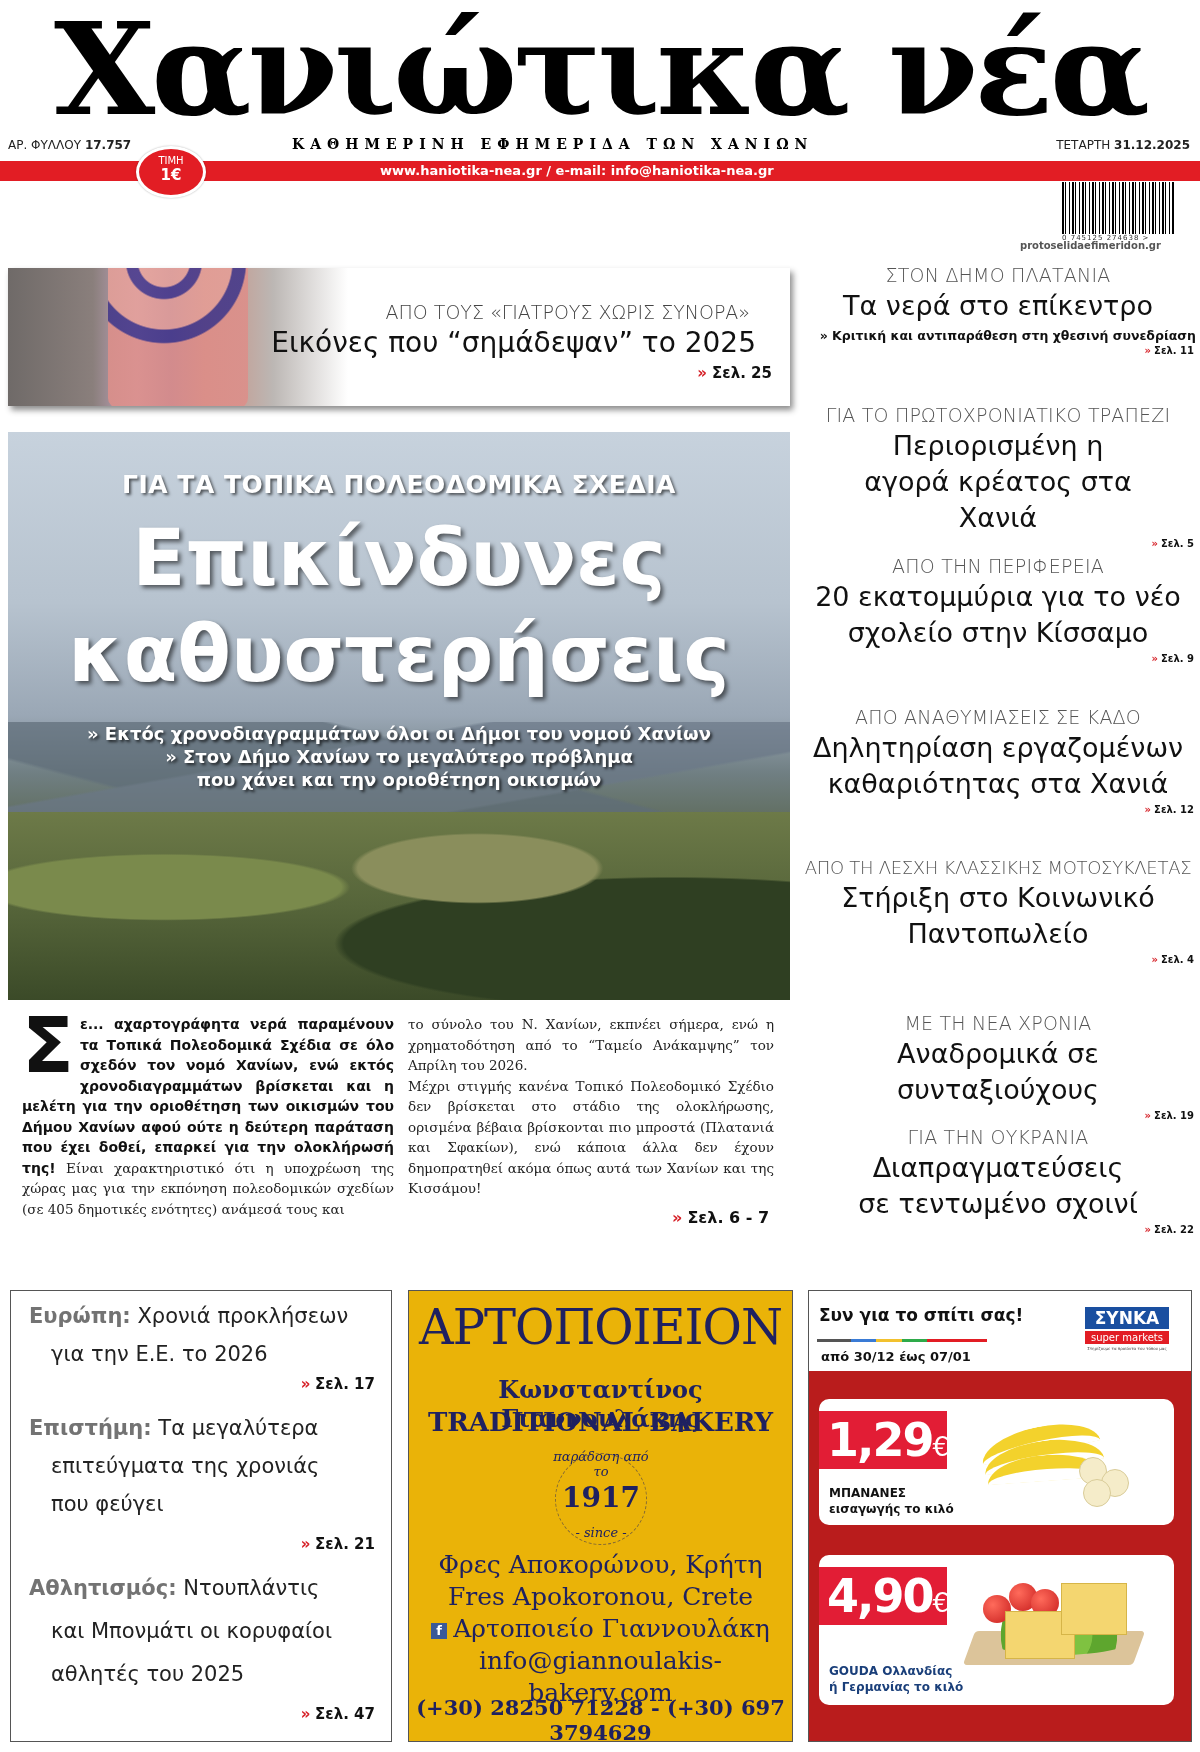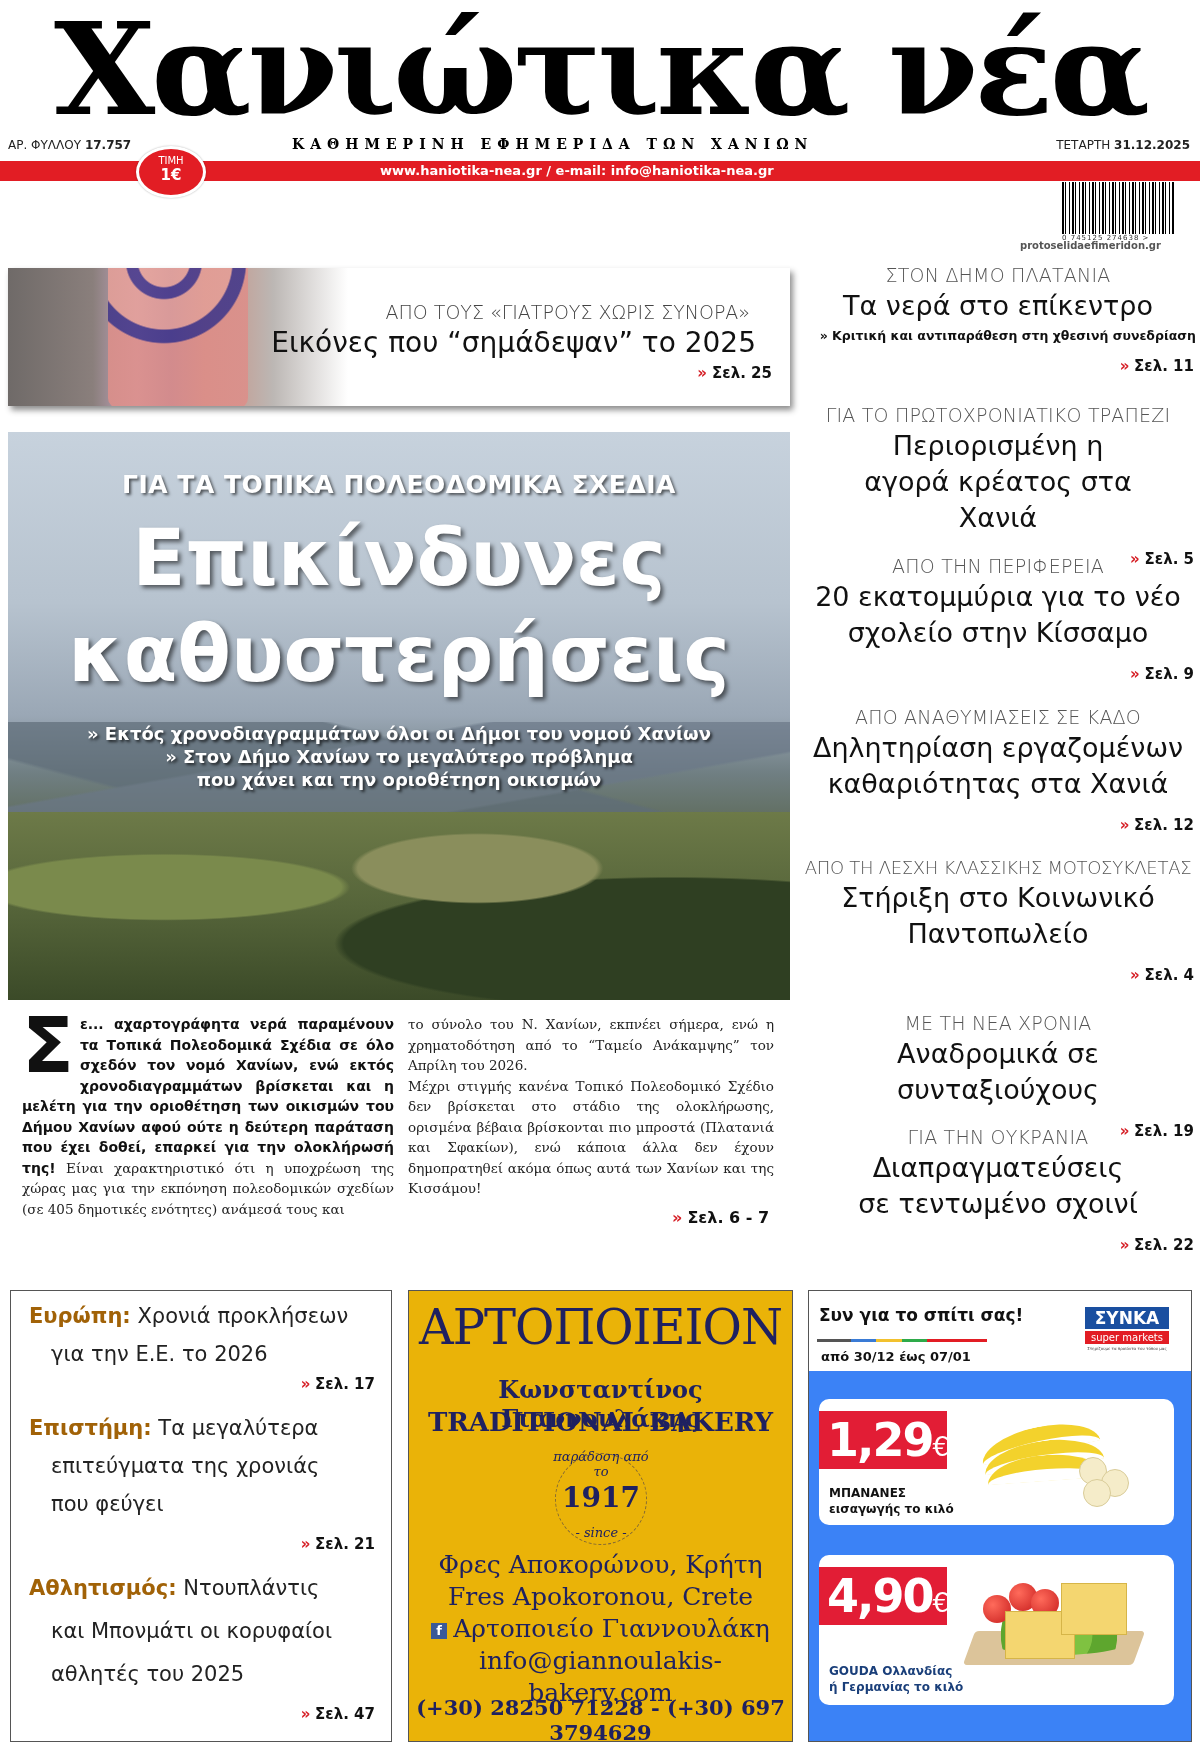--- a/index.html
+++ b/index.html
@@ -109,43 +109,43 @@
   .lead2 { position: absolute; left: 408px; top: 1014px; width: 366px; font-family: "DejaVu Serif", serif; font-size: 13.5px; line-height: 20.5px; color: #222; text-align: justify; }
   .lead2 p { margin: 0; }
   .lead-ref { position: absolute; left: 672px; top: 1208px; font-size: 16px; }
 
   
   .rcol { position: absolute; left: 800px; top: 264px; width: 396px; }
   .story { position: absolute; left: 0; width: 396px; text-align: center; }
   .story .kick { font-size: 19px; color: #555; font-weight: 300; letter-spacing: .2px; }
   .story .head { font-size: 27px; color: #111; line-height: 36px; margin-top: 2px; }
   .story .sub { font-size: 12.5px; font-weight: bold; color: #111; margin-top: 4px; text-align: right; }
-  .story .ref { text-align: right; font-size: 15px; margin-top: 14px; padding-right: 2px; }
+  .story .ref { text-align: right; font-size: 10px; margin-top: 2px; padding-right: 2px; }
 
   
   .box { position: absolute; top: 1290px; height: 452px; border: 1px solid #555; }
   .box-left { left: 10px; width: 382px; background: #fff; }
   .box-left .item { position: absolute; left: 18px; width: 346px; font-size: 21px; line-height: 38px; color: #222; }
-  .box-left .item .cat { color: #a16207; font-weight: bold; }
+  .box-left .item .cat { color: #737373; font-weight: bold; }
   .box-left .item .line { padding-left: 22px; display: block; }
   .box-left .ref { position: absolute; right: 16px; font-size: 15px; }
 
   .box-mid { left: 408px; width: 385px; background: #eab308; color: #1f2160; font-family: "DejaVu Serif", serif; text-align: center; }
   .box-mid .big { position: absolute; top: 8px; width: 100%; font-size: 48px; letter-spacing: -1px; }
   .box-mid .name { position: absolute; top: 84px; width: 100%; font-size: 24px; font-weight: bold; text-align: center; }
   .box-mid .trad { position: absolute; top: 116px; width: 100%; font-size: 26px; font-weight: bold; }
   .box-mid .seal { position: absolute; left: 140px; top: 156px; width: 104px; height: 104px; }
   .box-mid .seal .year { position: absolute; left: 0; top: 34px; width: 100%; font-size: 28px; font-weight: bold; }
   .box-mid .seal .ring { position: absolute; left: 6px; top: 6px; width: 92px; height: 92px; border-radius: 50%; border: 1px dashed rgba(31,33,96,.5); }
   .box-mid .seal .arc { position: absolute; width: 100%; font-size: 13px; font-style: italic; }
   .box-mid .addr { position: absolute; top: 258px; width: 100%; font-size: 25px; line-height: 32px; }
   .box-mid .fb { display: inline-block; width: 16px; height: 16px; background: #3b5998; color: #fff; font-size: 13px; line-height: 16px; font-weight: bold; font-family: "DejaVu Sans", sans-serif; vertical-align: 2px; margin-right: 6px; }
   .box-mid .phone { position: absolute; top: 404px; width: 100%; font-size: 21px; font-weight: bold; }
 
-  .box-right { left: 808px; width: 384px; background: #3b82f6; overflow: hidden; }
+  .box-right { left: 808px; width: 384px; background: #b91c1c; overflow: hidden; }
   .box-right .top { position: absolute; left: 0; top: 0; width: 100%; height: 80px; background: #fff; }
   .box-right .slogan { position: absolute; left: 10px; top: 14px; font-size: 17px; font-weight: bold; color: #111; }
   .box-right .stripe { position: absolute; left: 8px; top: 48px; width: 170px; height: 3px; background: linear-gradient(90deg, #555 0 20%, #3a7bd5 20% 35%, #f2c12e 35% 50%, #2eaa4a 50% 65%, #e21d24 65% 100%); }
   .box-right .period { position: absolute; left: 12px; top: 58px; font-size: 13px; font-weight: bold; color: #111; }
   .box-right .logo { position: absolute; right: 22px; top: 16px; width: 84px; }
   .box-right .logo .brand { background: #1a4fa0; color: #fff; font-weight: 900; font-size: 17px; text-align: center; line-height: 22px; }
   .box-right .logo .sm { background: #e21d24; color: #fff; font-size: 10px; text-align: center; line-height: 13px; margin-top: 2px; }
   .box-right .logo .tiny { font-size: 4px; color: #444; text-align: center; margin-top: 2px; }
   .offer { position: absolute; left: 10px; width: 355px; height: 126px; background: #fff; border-radius: 10px; overflow: hidden; }
   .offer .price { position: absolute; left: 0; top: 12px; width: 128px; height: 58px; background: #e21d35; color: #fff; font-weight: 900; font-size: 46px; line-height: 58px; padding-left: 8px; letter-spacing: -2px; }

